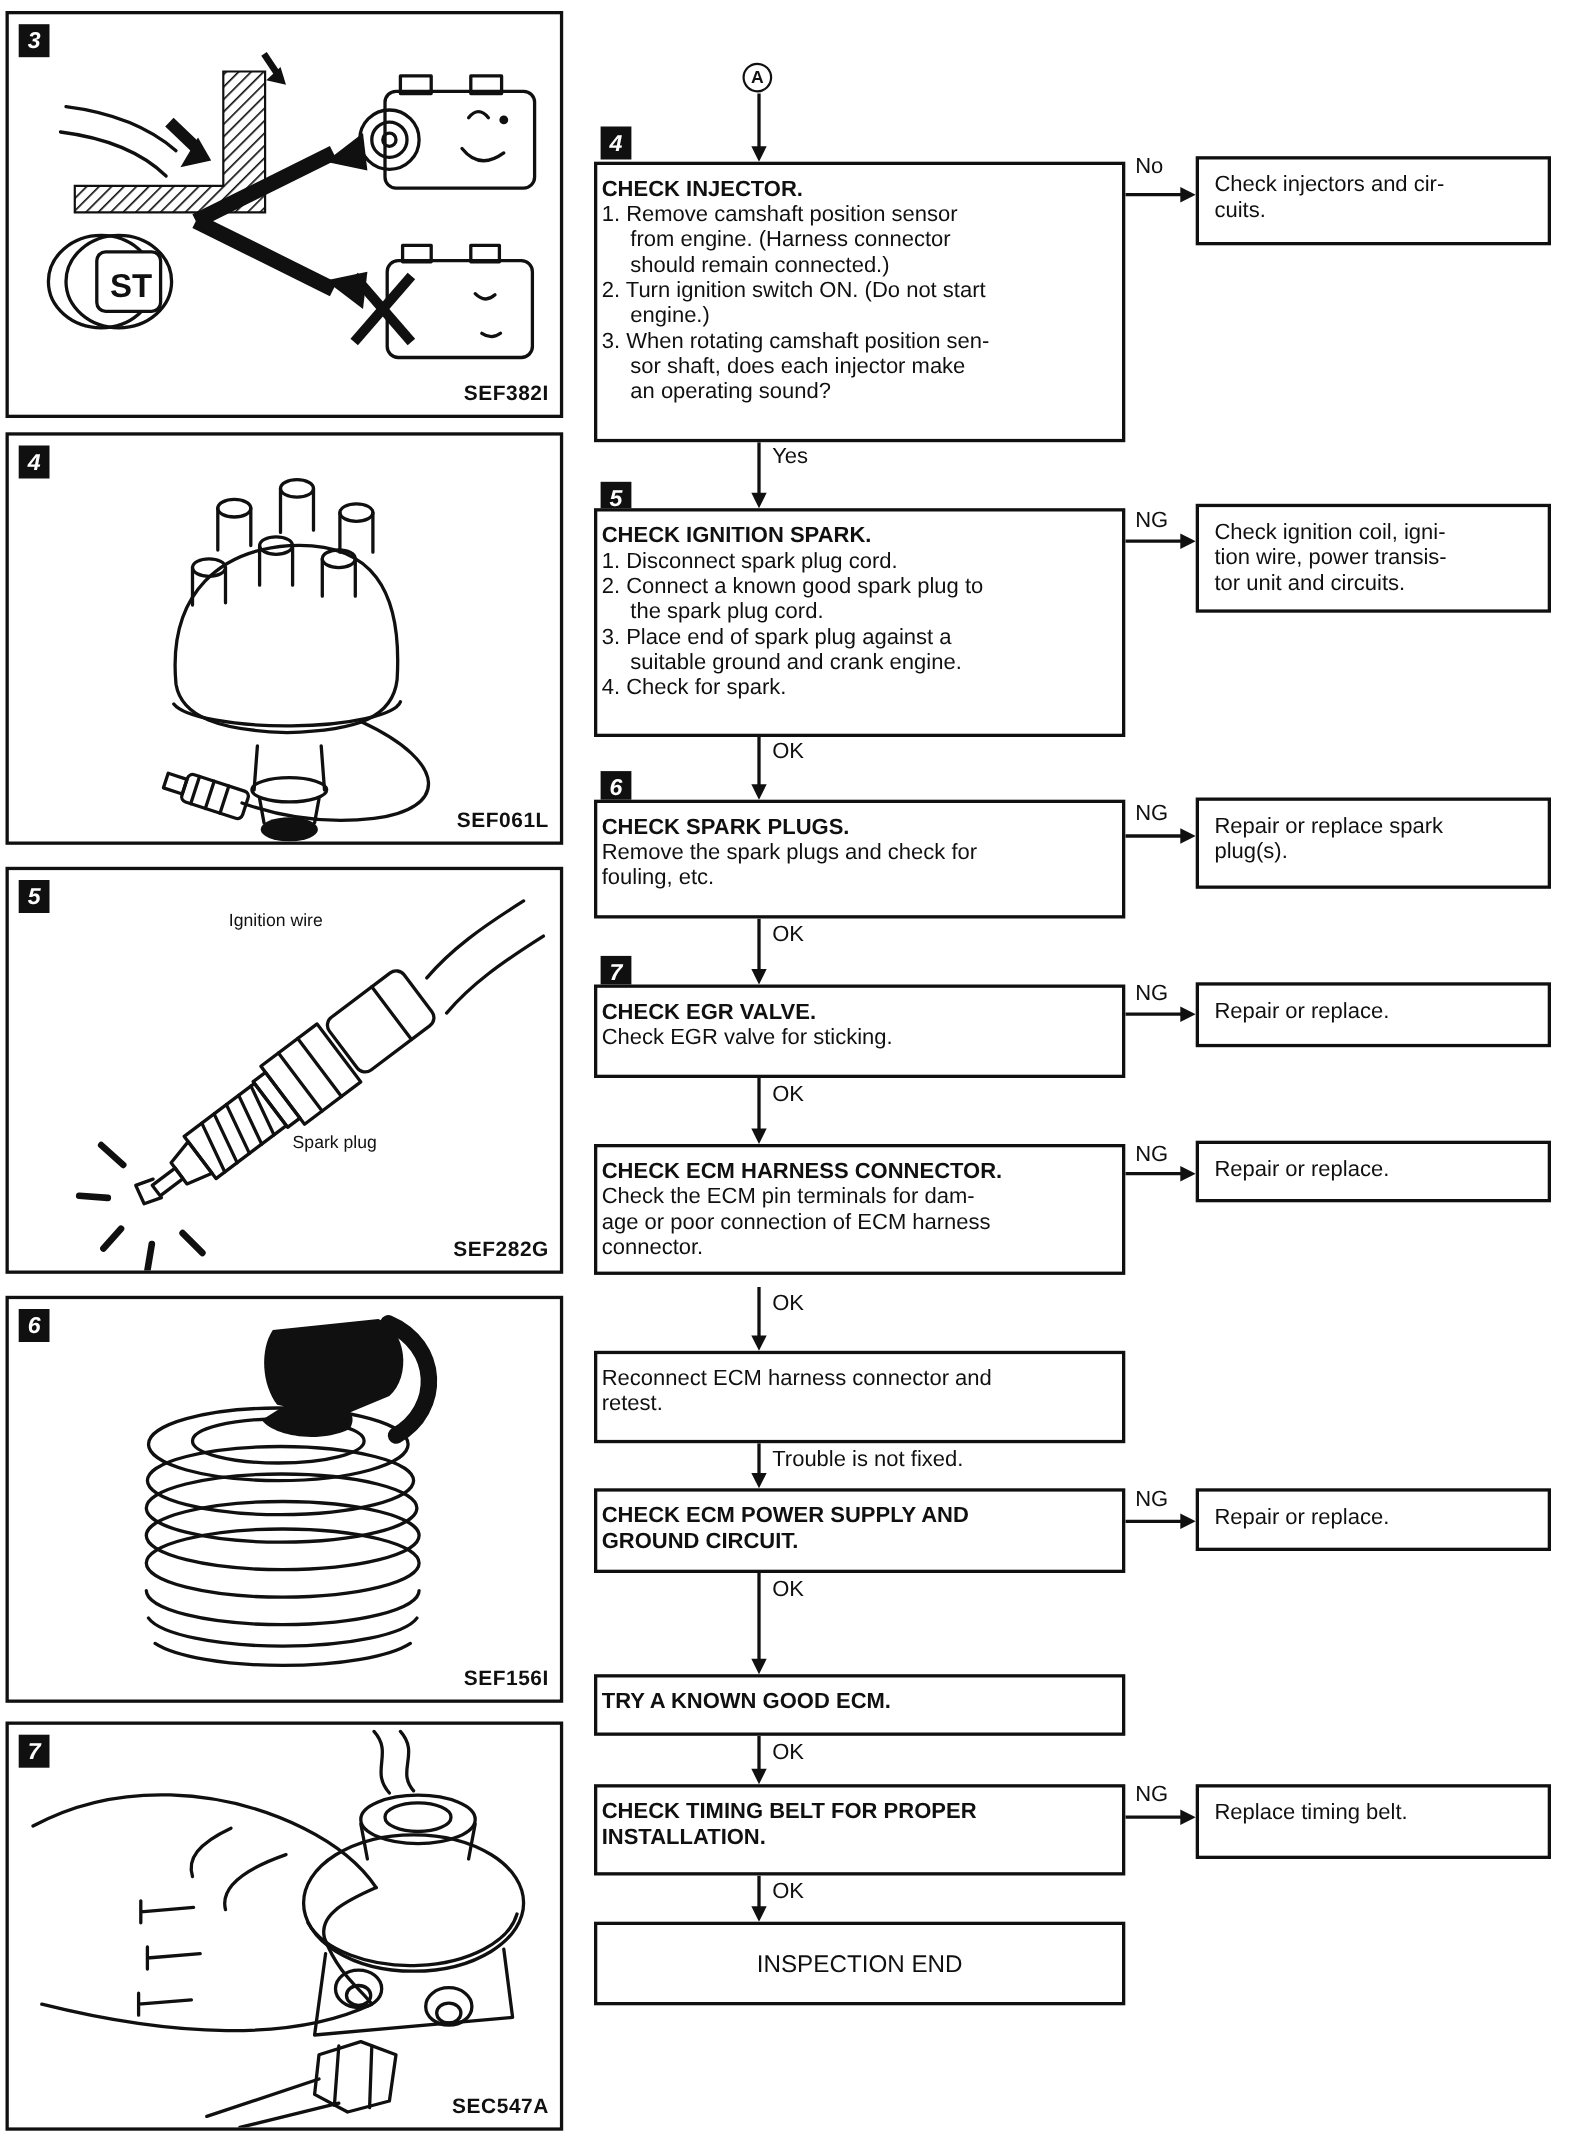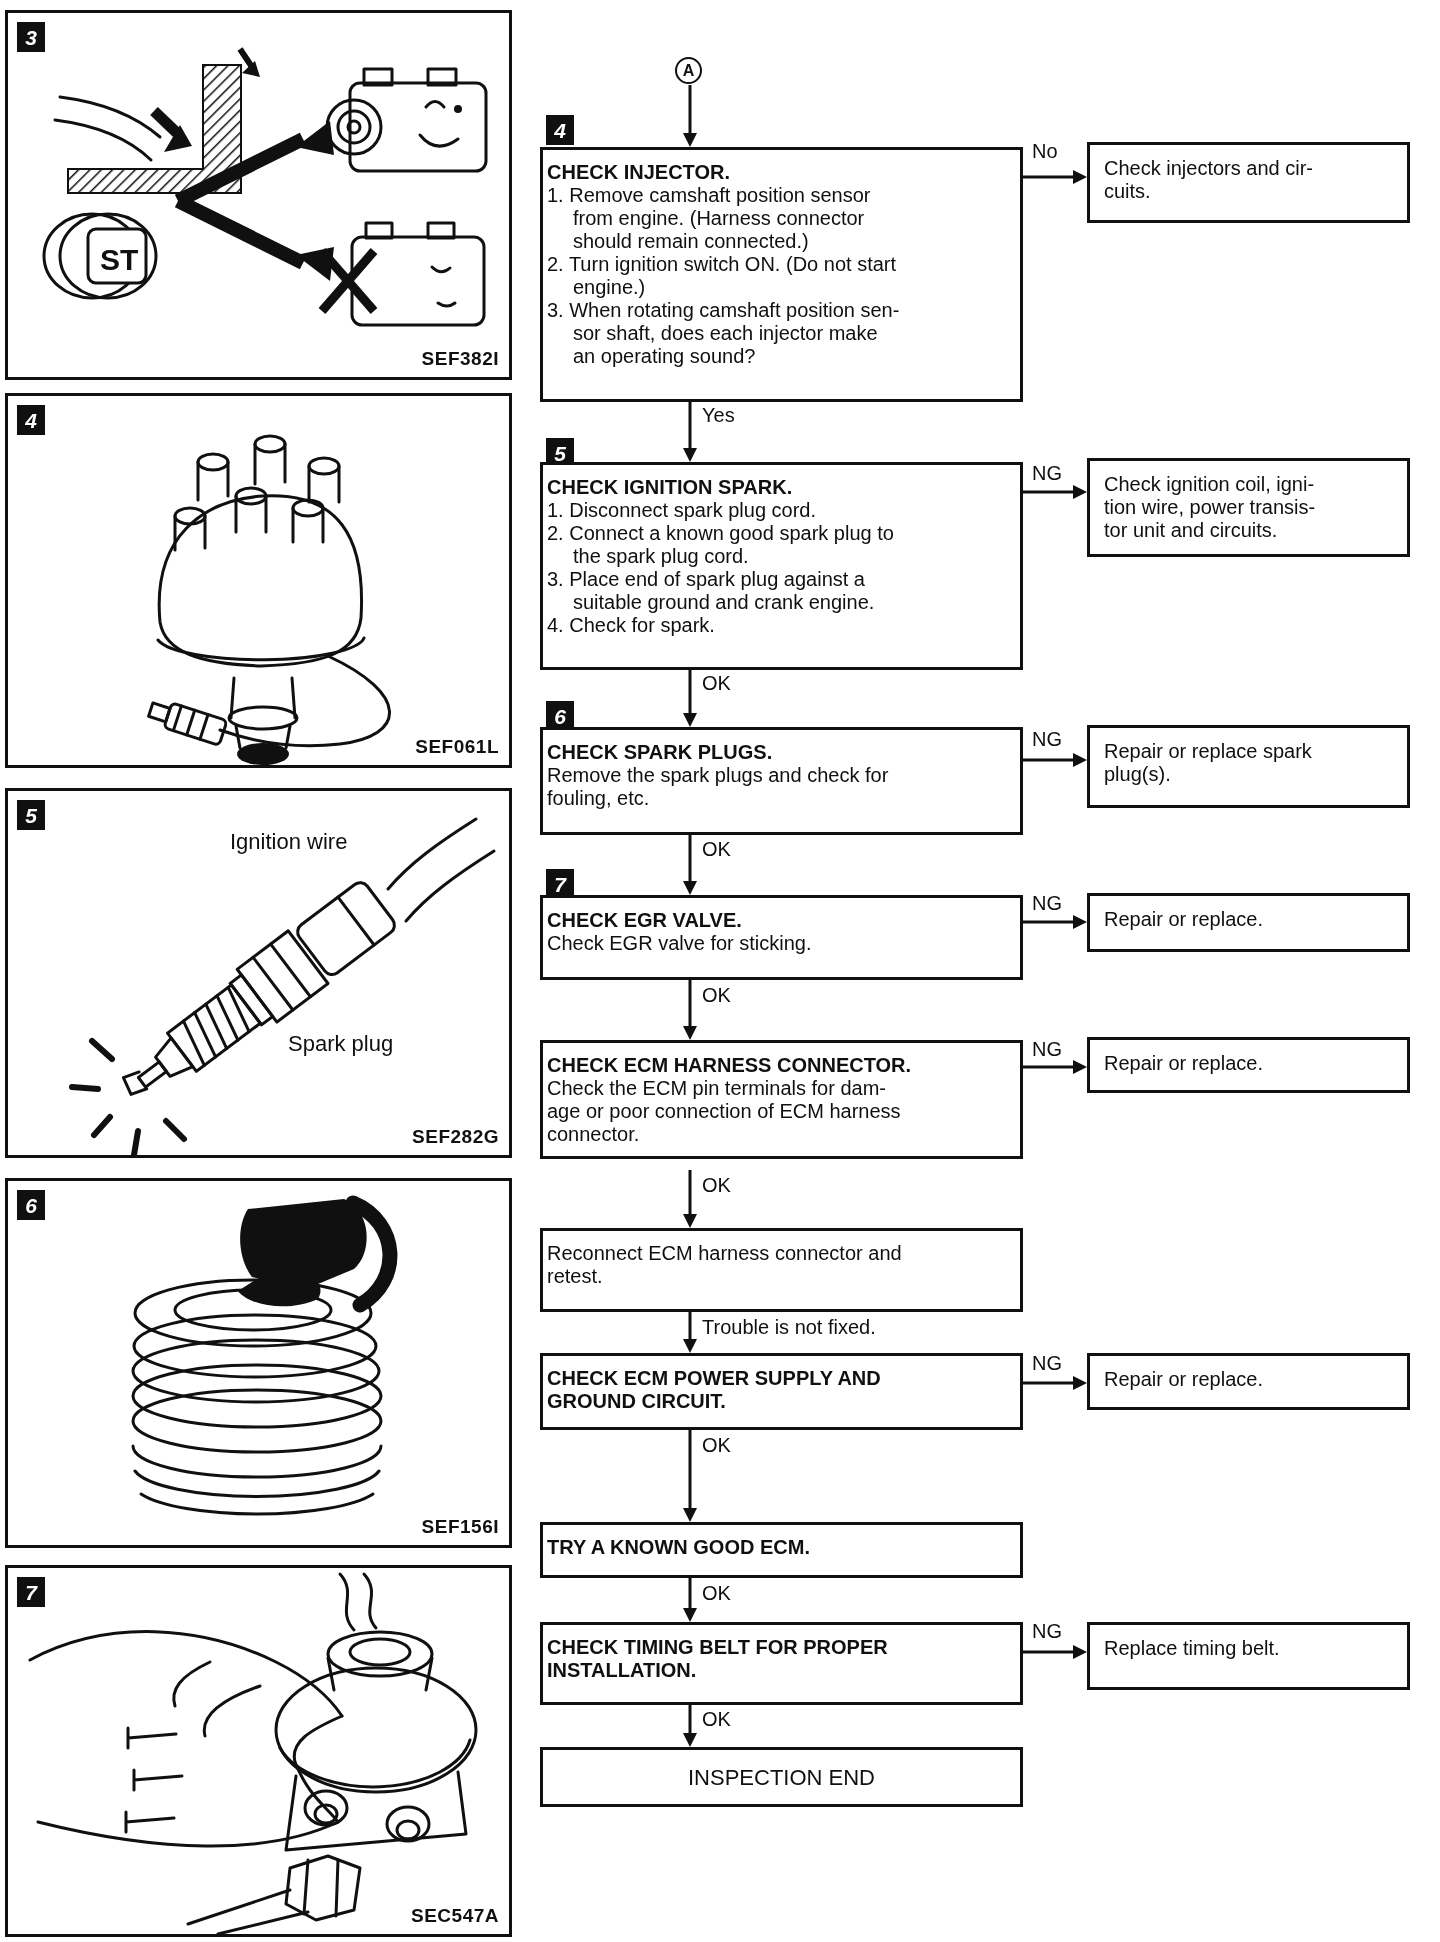--- a/index.html
+++ b/index.html
@@ -5,21 +5,21 @@
   html,body{margin:0;padding:0;background:#e8e8e8;}
   .page{position:relative;width:1440px;height:1942px;background:#ffffff;
         font-family:"Liberation Sans",sans-serif;color:#101010;overflow:hidden;}
   
   .fig{position:absolute;left:5px;width:507px;border:3px solid #101010;background:#fff;box-sizing:border-box;}
   .fig svg{position:absolute;left:0;top:0;width:100%;height:100%;}
   .badge{background:#101010;color:#fff;font-weight:bold;font-style:italic;font-size:21px;
          width:28px;height:30px;display:flex;align-items:center;justify-content:center;line-height:1;}
   .fig .badge{position:absolute;left:9px;top:9px;}
   .figcode{position:absolute;right:10px;bottom:7px;font-size:19px;font-weight:600;letter-spacing:.5px;}
-  .figlabel{position:absolute;font-size:22px;margin-left:22px;}
+  .figlabel{position:absolute;font-size:16px;}
   
   .fbadge{position:absolute;}
   .fbox{position:absolute;left:540px;width:483px;border:3px solid #101010;background:#fff;
         box-sizing:border-box;padding:11px 4px;font-size:20px;line-height:23px;}
   .fbox .t{font-weight:bold;white-space:pre-line;}
   .fbox .item{white-space:pre-line;padding-left:26px;text-indent:-26px;}
   .fbox .body{white-space:pre-line;}
   .fbox.center{display:flex;align-items:center;justify-content:center;padding:0;font-size:22px;}
   .rbox{position:absolute;left:1087px;width:323px;border:3px solid #101010;background:#fff;
         box-sizing:border-box;padding:12px 14px;font-size:20px;line-height:23px;white-space:pre-line;}
@@ -328,17 +328,17 @@
   <div class="lbl" style="left:702px;top:1582px;">OK</div>
 
   <div class="fbox" style="top:1622px;height:83px;">
     <div class="t">CHECK TIMING BELT FOR PROPER
 INSTALLATION.</div>
   </div>
   <div class="lbl" style="left:702px;top:1708px;">OK</div>
   <div class="lbl" style="left:1032px;top:1620px;">NG</div>
   <div class="rbox" style="top:1622px;height:68px;">Replace timing belt.</div>
 
-  <div class="fbox center" style="top:1747px;height:60px;">
+  <div class="fbox center" style="top:1747px;height:76px;">
     <div>INSPECTION END</div>
   </div>
 
 </div>
 
 </body></html>

